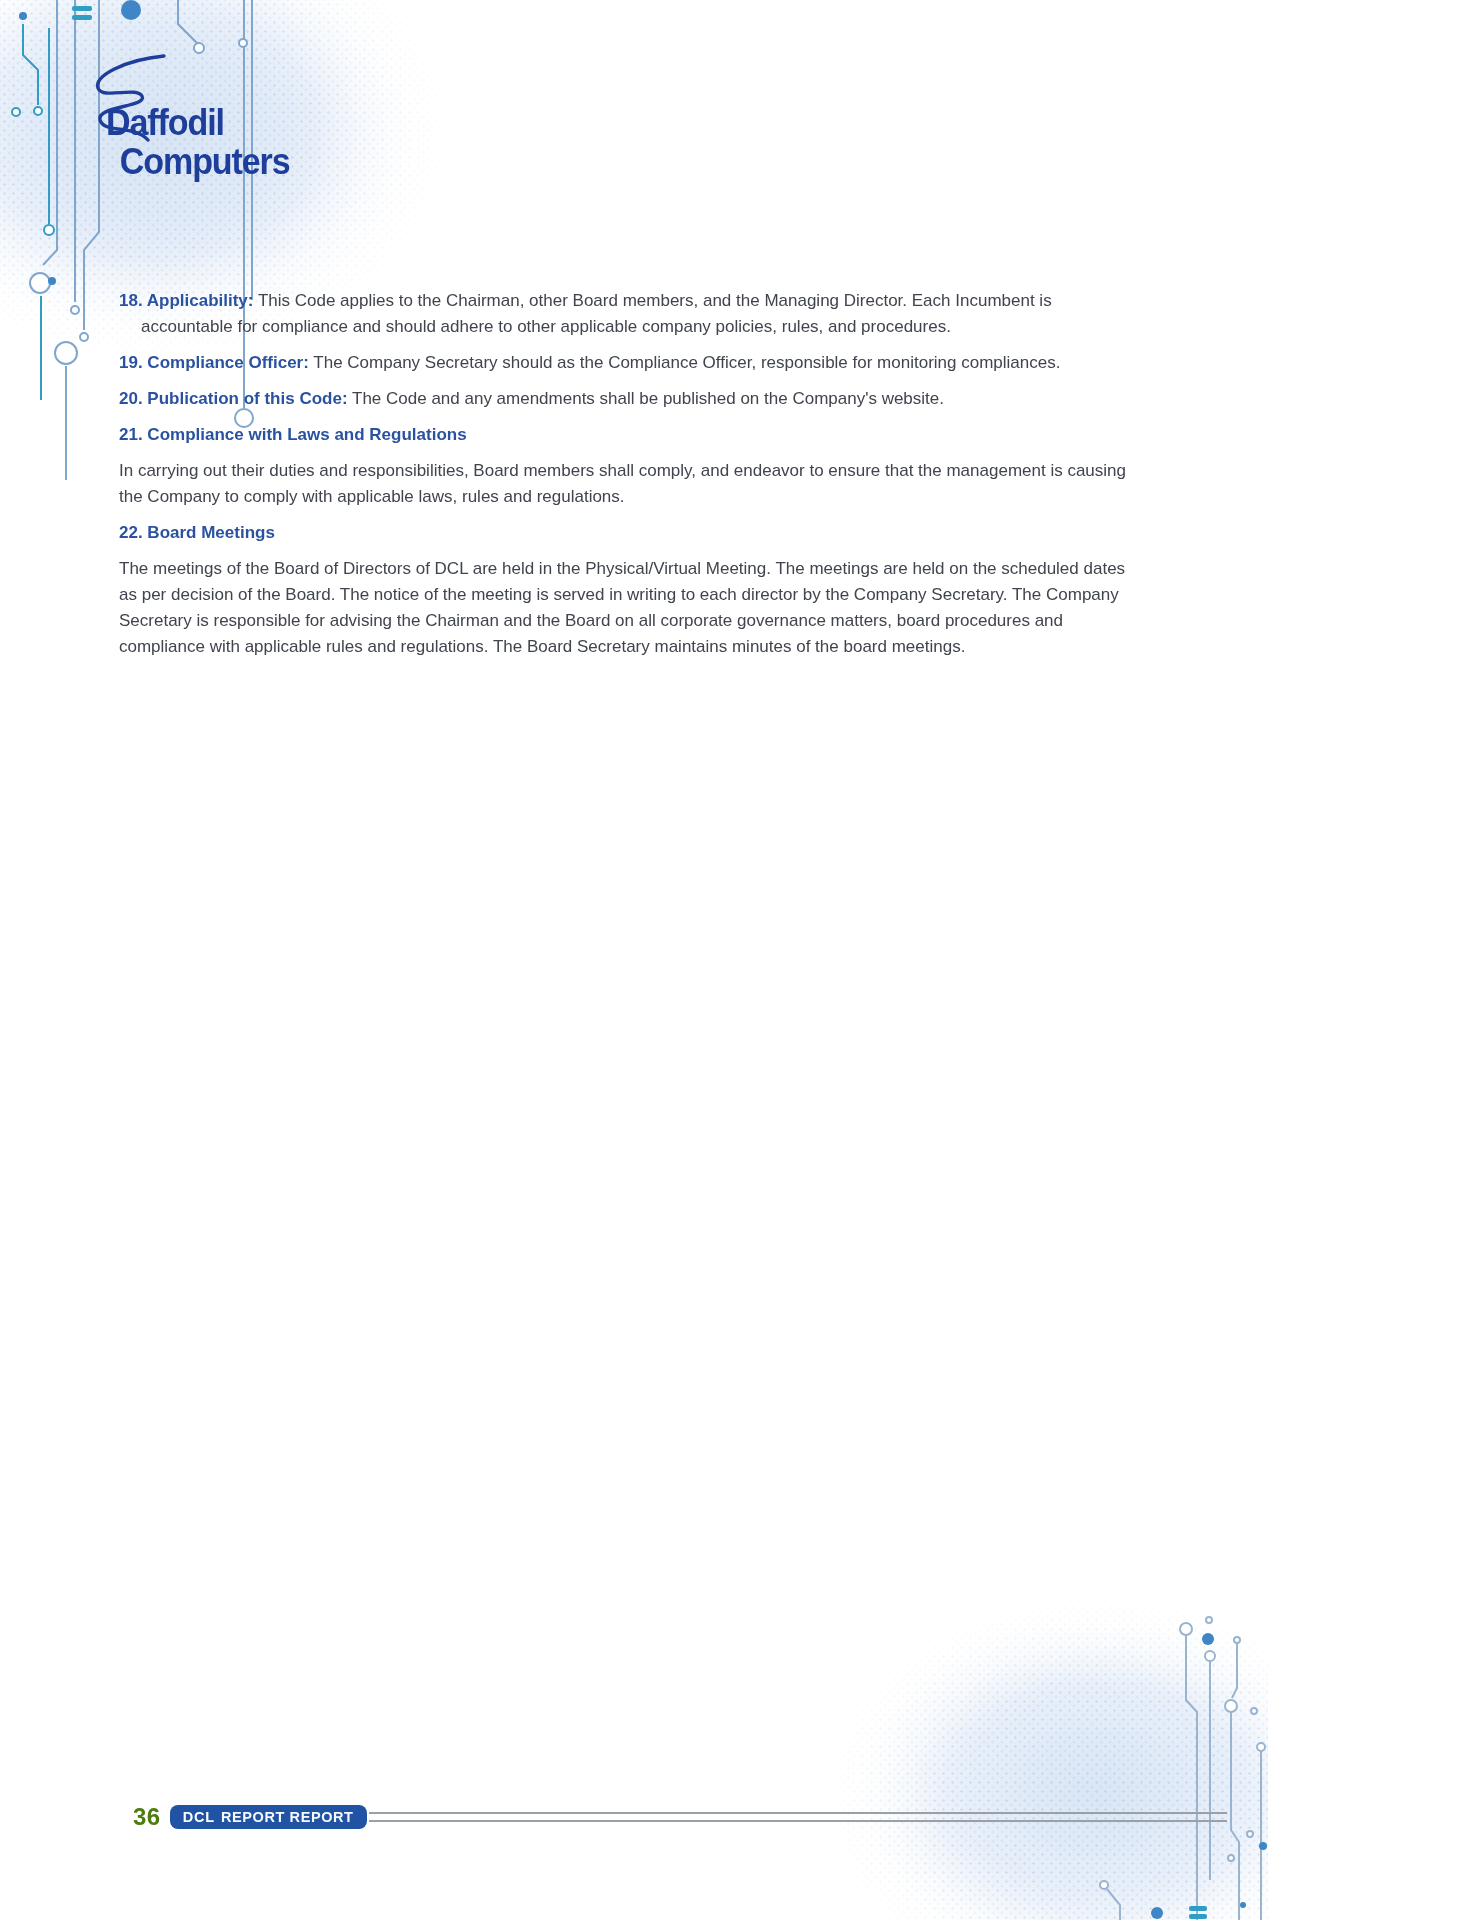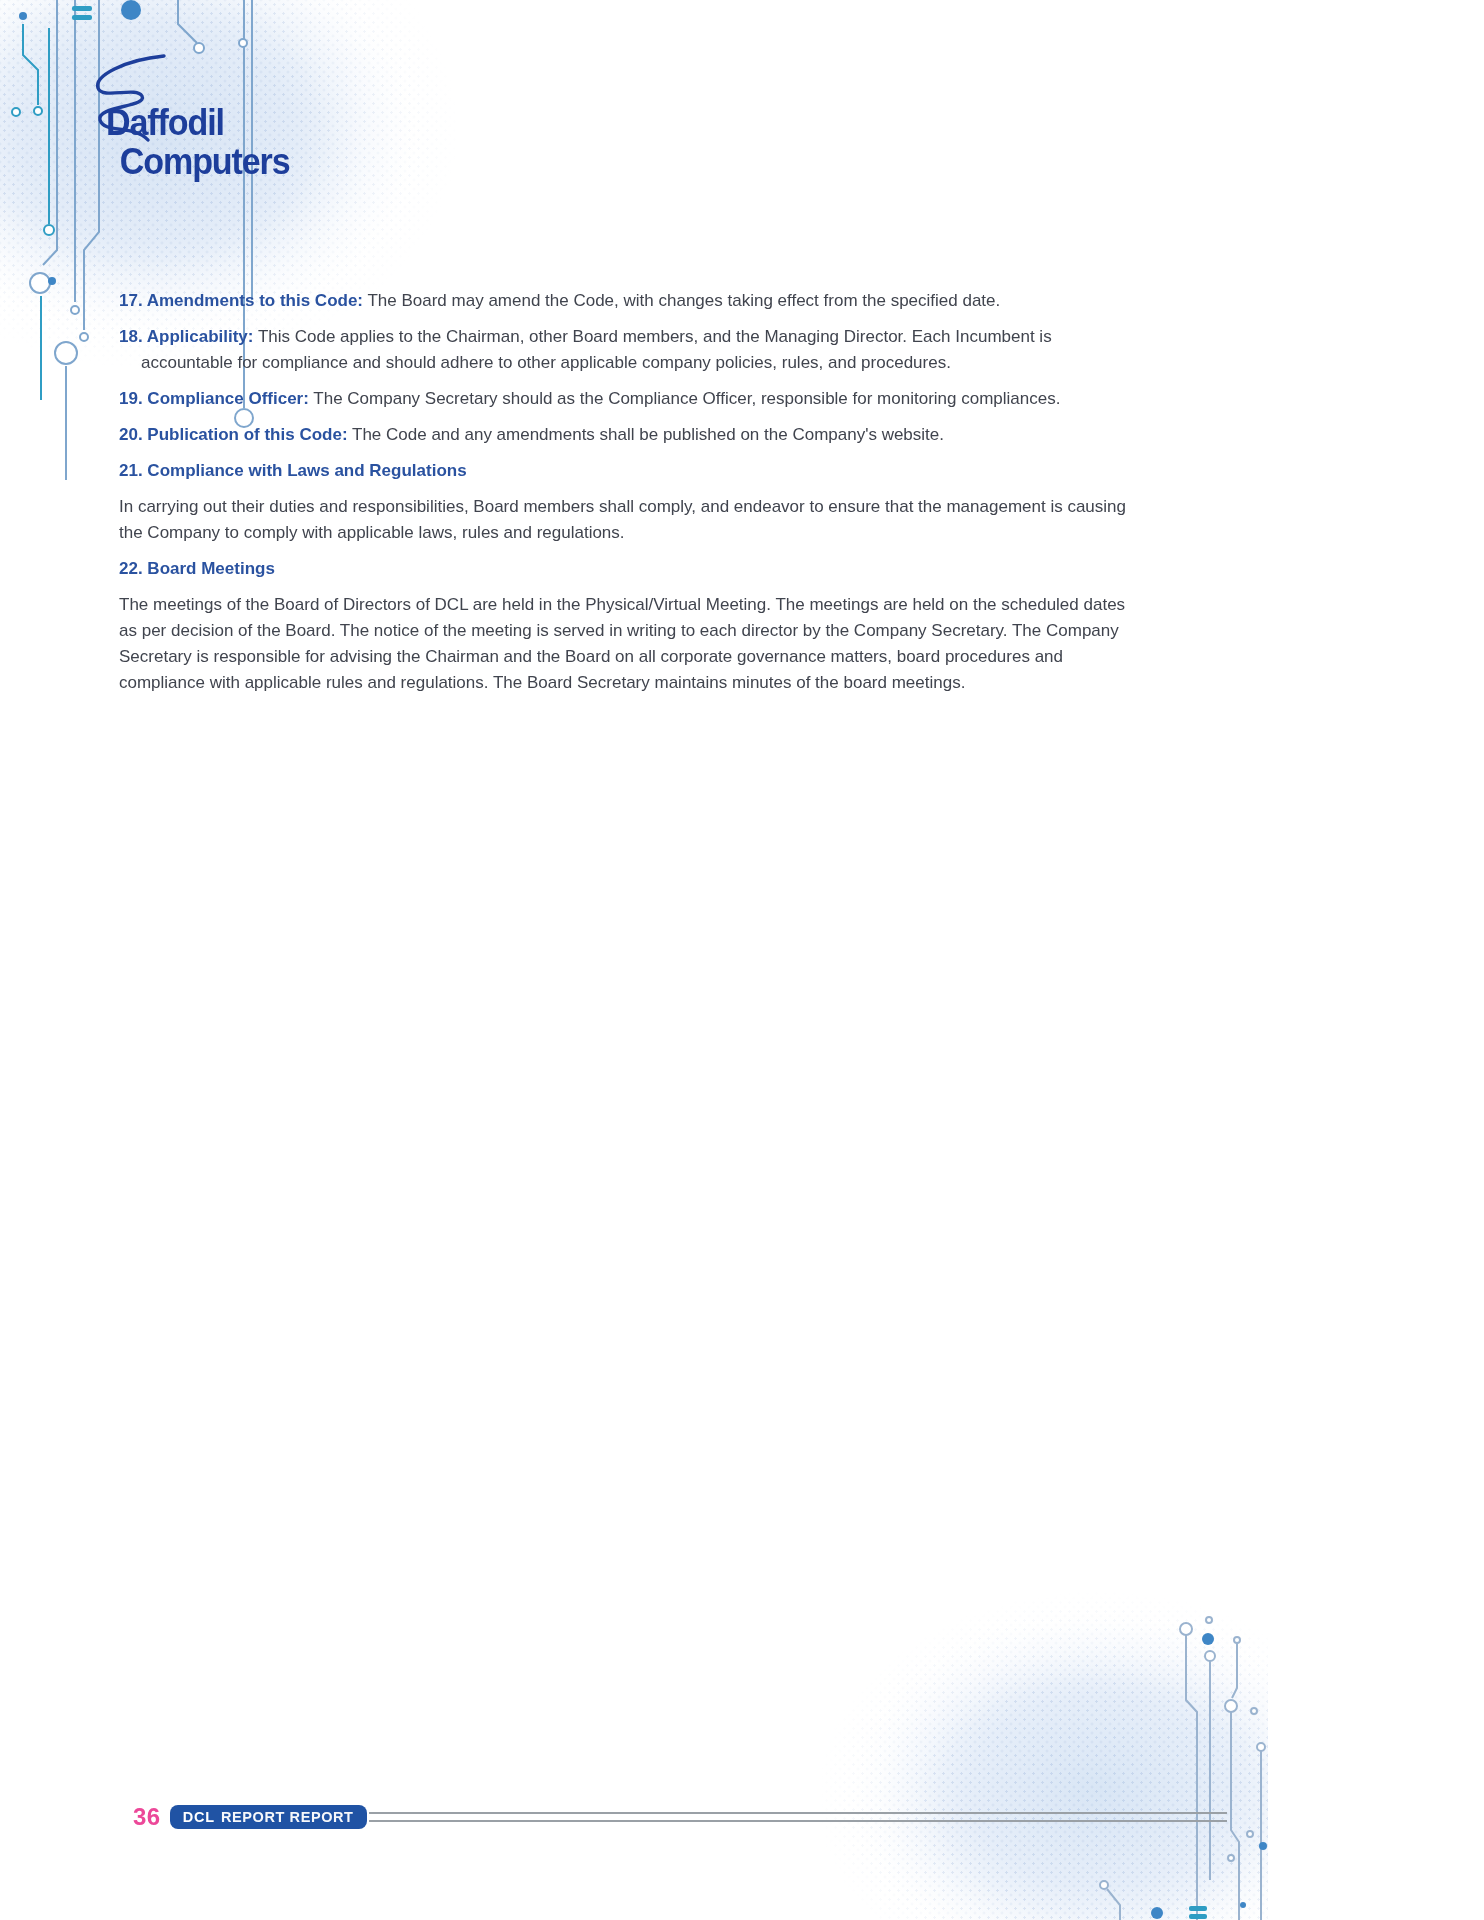--- a/index.html
+++ b/index.html
@@ -34,21 +34,21 @@
   .content{position:absolute;left:119px;top:288px;width:1024px;
     font-size:17px;line-height:26px;color:#40444e;}
   .content p{margin:0 0 10px 0;}
   .item-inline{padding-left:22px;text-indent:-22px;}
   .item-heading{color:#2a52a0;font-weight:bold;margin:0 0 10px 0;}
   .heading-22{margin-left:6px;}
   .item-label{color:#2a52a0;font-weight:bold;}
   .item-body{margin-left:22px;}
   
   .footer{position:absolute;left:133px;top:1803px;display:flex;align-items:center;}
-  .page-number{color:#ec4899;font-weight:bold;font-size:24px;letter-spacing:.5px;}
+  .page-number{color:#4d7c0f;font-weight:bold;font-size:24px;letter-spacing:.5px;}
   .report-badge{margin-left:9px;background:#2053a4;color:#fff;border-radius:8px;
     height:24px;display:flex;align-items:center;padding:0 13px;font-size:14.5px;
     letter-spacing:.6px;white-space:nowrap;}
   .badge-bold{font-weight:bold;margin-right:6px;letter-spacing:.8px;}
   .badge-rest{font-weight:bold;opacity:.96;}
   .footer-rule{width:858px;height:6px;border-top:2px solid #9aa0a6;border-bottom:2px solid #9aa0a6;margin-left:2px;}
 </style>
 </head>
 <body>
 
@@ -142,21 +142,20 @@
       <path d="M80 6 C40 10 10 26 14 38 C18 50 52 36 58 46 C64 57 12 56 16 70 C20 84 50 74 64 90" fill="none" stroke="#1d3e9b" stroke-width="3.4" stroke-linecap="round"></path>
     </svg>
     <div class="logo-text">
       <div class="logo-line1">Daffodil</div>
       <div class="logo-line2">Computers</div>
     </div>
   </div>
 
   <div class="content">
 
-    <p class="item-inline"><span class="item-label">17. Amendments to this Code:</span> <span>The Board may amend the Code, with changes taking effect from the specified date.</span></p>
 
     <p class="item-inline"><span class="item-label">18. Applicability:</span> <span>This Code applies to the Chairman, other Board members, and the Managing Director. Each Incumbent is accountable for compliance and should adhere to other applicable company policies, rules, and procedures.</span></p>
 
     <p class="item-inline"><span class="item-label">19. Compliance Officer:</span> <span>The Company Secretary should as the Compliance Officer, responsible for monitoring compliances.</span></p>
 
     <p class="item-inline"><span class="item-label">20. Publication of this Code:</span> <span>The Code and any amendments shall be published on the Company's website.</span></p>
 
     <p class="item-heading">21. Compliance with Laws and Regulations</p>
     <p class="item-body">In carrying out their duties and responsibilities, Board members shall comply, and endeavor to ensure that the management is causing the Company to comply with applicable laws, rules and regulations.</p>
 

